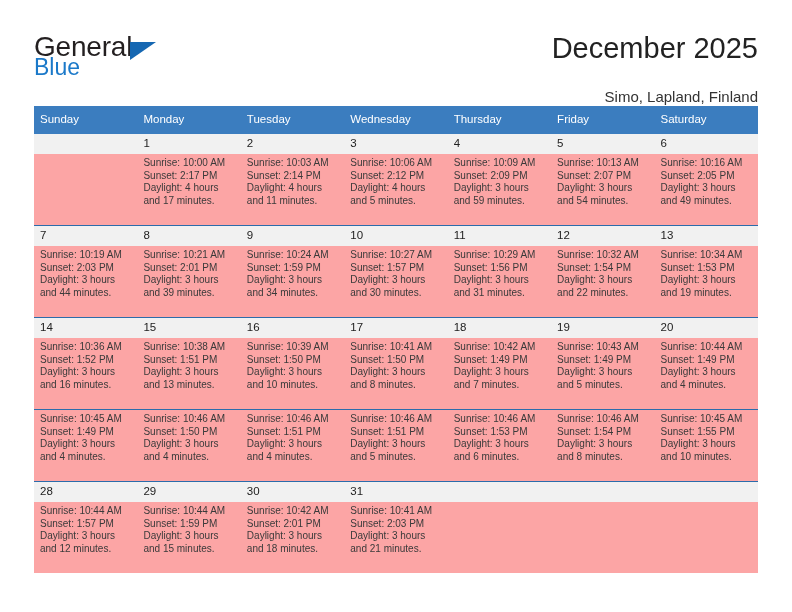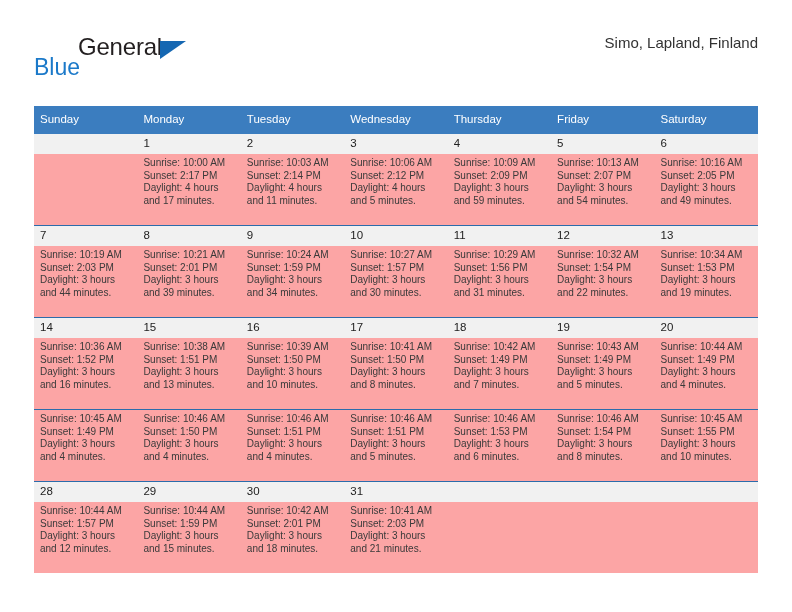--- a/index.html
+++ b/index.html
@@ -38,24 +38,23 @@
     width: 200px;
     height: 54px;
   }
   .brand-row1 {
     position: relative;
     height: 26px;
     line-height: 26px;
     white-space: nowrap;
   }
   .brand-general {
-    font-size: 24px;
+    font-size: 28px;
     color: #231f20;
     letter-spacing: -0.2px;
-    margin-left: 44px;
   }
   .brand-triangle {
     display: inline-block;
     width: 0;
     height: 0;
     border-left: 26px solid #1567b2;
     border-bottom: 18px solid transparent;
     vertical-align: -4px;
     margin-left: -2px;
   }
@@ -75,21 +74,21 @@
   .cal-title {
     font-size: 29px;
     color: #222222;
     line-height: 36px;
     white-space: nowrap;
   }
   .cal-subtitle {
     font-size: 15px;
     color: #333333;
     line-height: 22px;
-    margin-top: 2px;
+    margin-top: 20px;
     white-space: nowrap;
   }
 
   
   .calendar {
     position: absolute;
     left: 34px;
     top: 106px;
     width: 724px;
   }
@@ -143,20 +142,21 @@
   <div class="header">
 
     <div class="brand">
       <div class="brand-row1">
         <span class="brand-general">General</span><span class="brand-triangle"></span>
       </div>
       <div class="brand-row2">Blue</div>
     </div>
 
     <div class="title-block">
+      <div class="cal-title">December 2025</div>
       <div class="cal-subtitle">Simo, Lapland, Finland</div>
     </div>
 
   </div>
 
   <div class="calendar">
     <table class="cal-table">
       <thead>
         <tr>
           <th>Sunday</th>

